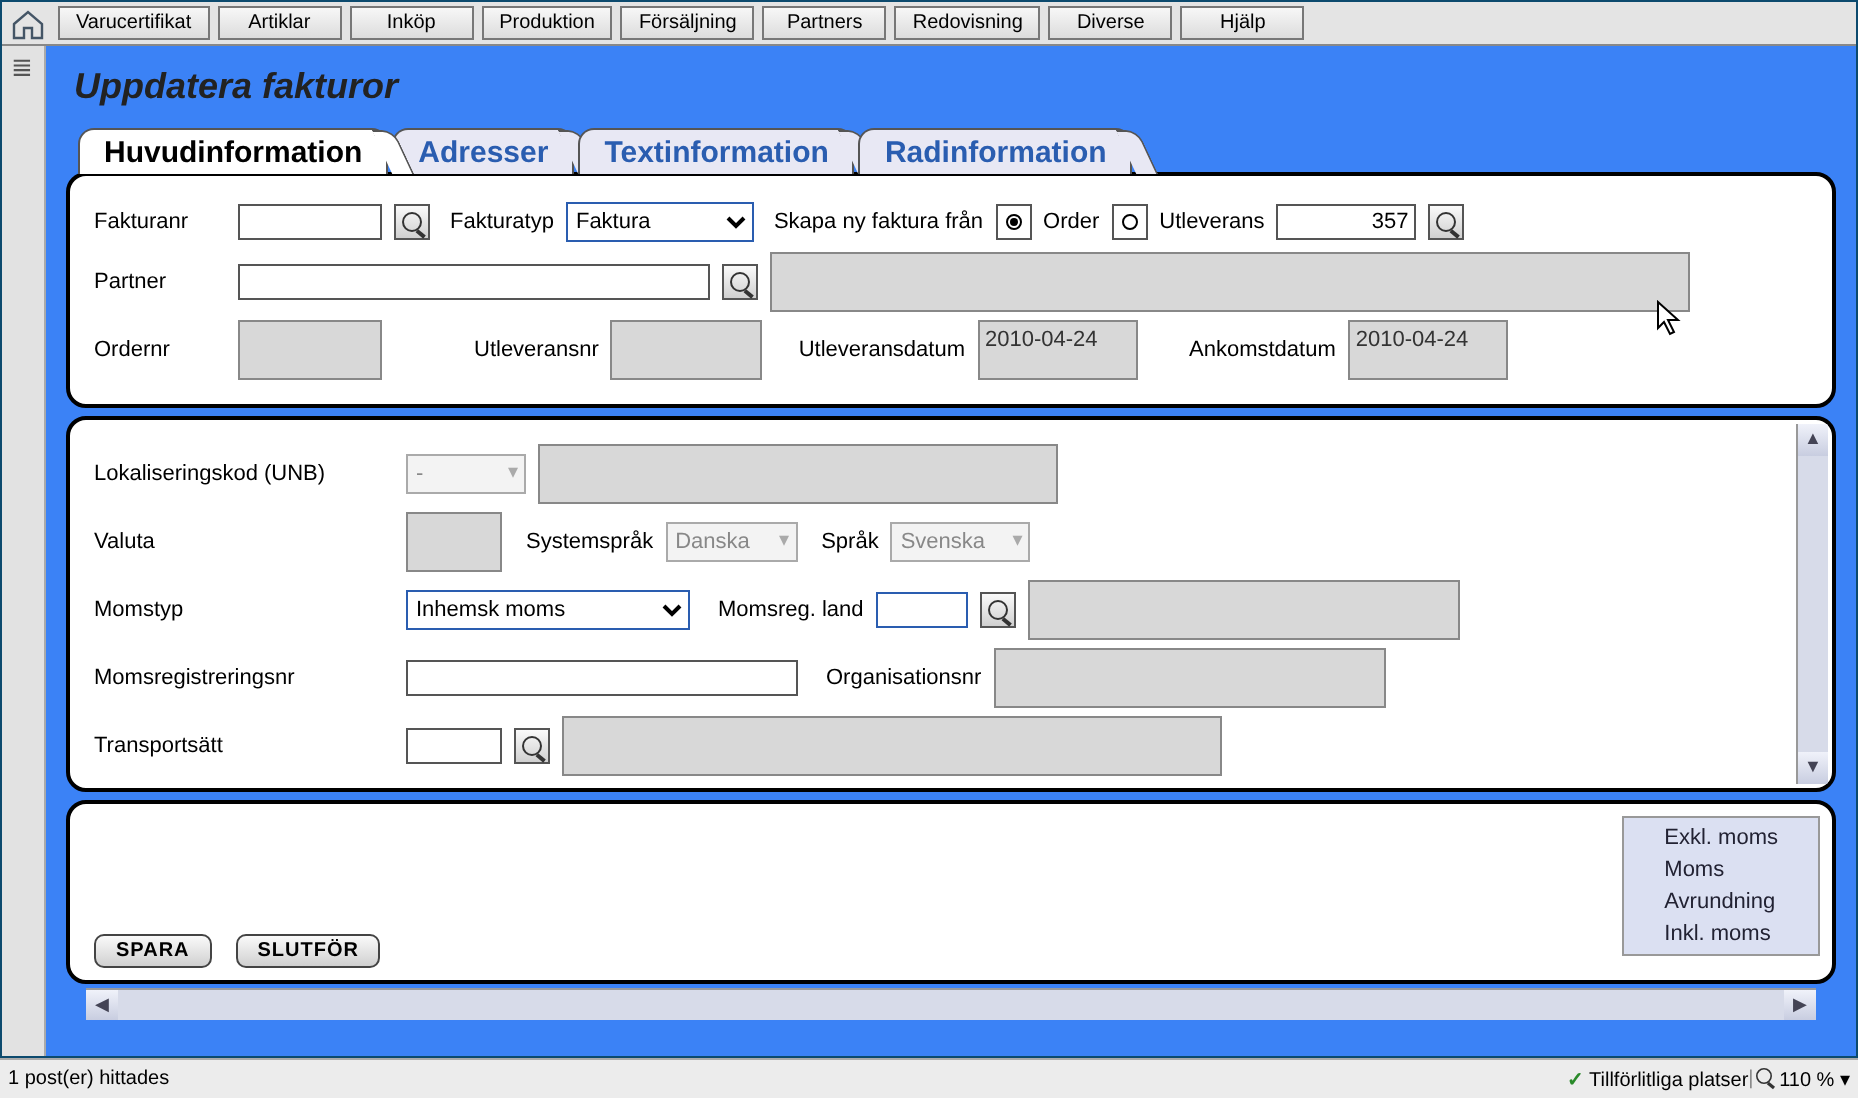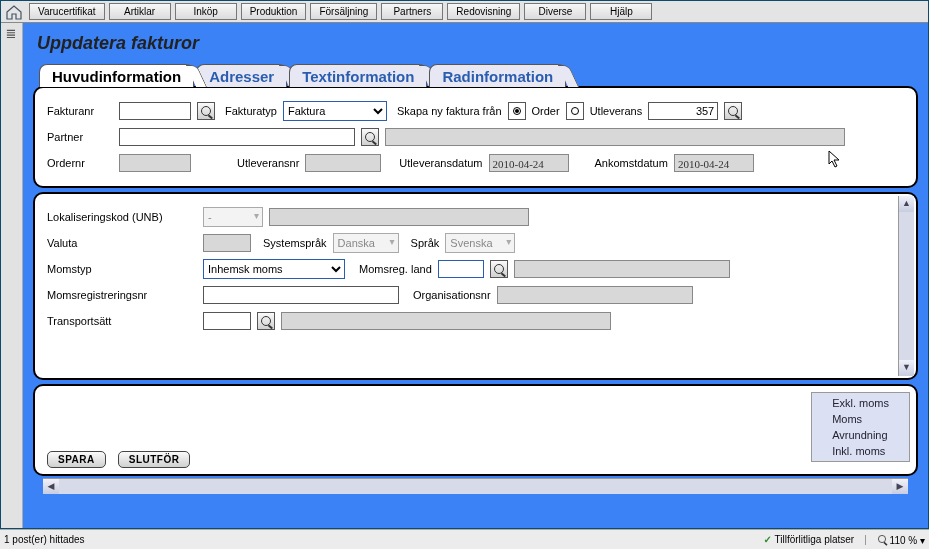--- a/index.html
+++ b/index.html
@@ -130,23 +130,22 @@
   input[type="text"], .txt {
     border: 1px solid #555;
     height: 18px;
     padding: 0 3px;
     font-size: 11px;
     background:#fff;
   }
   .grayfield {
     border:1px solid #888;
     background:#d8d8d8;
-    height:18px;
+    height:30px;
     display:inline-block;
-    font-family:Liberation Serif, serif;
   }
   select {
     border:1px solid #2a5db0;
     height:20px;
     font-size:11px;
     background:#fff;
   }
   select.blueborder { border:1px solid #2a5db0; }
   .icon-btn {
     width:18px; height:18px;
@@ -246,21 +245,21 @@
     position:absolute;
     left:0;right:0;bottom:0;height:20px;
     background:#ececec;
     border-top:1px solid #aaa;
     display:flex;
     align-items:center;
     font-size:10px;
     padding: 0 4px;
     justify-content:space-between;
   }
-  .status-right{display:flex;align-items:center;gap:10px}
+  .status-right{display:flex;align-items:center;}
   .mag{display:inline-block;width:10px;height:10px;border:1px solid #333;border-radius:50%;position:relative}
   .mag::after{content:"";position:absolute;width:5px;height:1.5px;background:#333;bottom:-2px;right:-3px;transform:rotate(40deg)}
   .cursor-arrow{
     position:absolute;
     left:828px; top:150px;
     width:14px;height:18px;
     pointer-events:none;
     z-index:50;
   }
   .disabled-select{
@@ -317,21 +316,21 @@
 
       <div class="panel">
         <div class="row">
           <span class="lbl">Fakturanr</span>
           <input type="text" style="width: 72px;" value="">
           <span class="icon-btn">
               <span class="mag"></span>
             </span>
 
           <span style="margin-left:4px">Fakturatyp</span>
-          <select class="blueborder" style="width:104px">
+          <select class="blueborder" style="width:94px">
             <option>Faktura</option>
           </select>
 
           <span style="margin-left:4px">Skapa ny faktura från</span>
           <span class="radio-wrap">
               <span class="radio-dot on"></span>
             </span>
           <span>Order</span>
           <span class="radio-wrap">
               <span class="radio-dot"></span>

